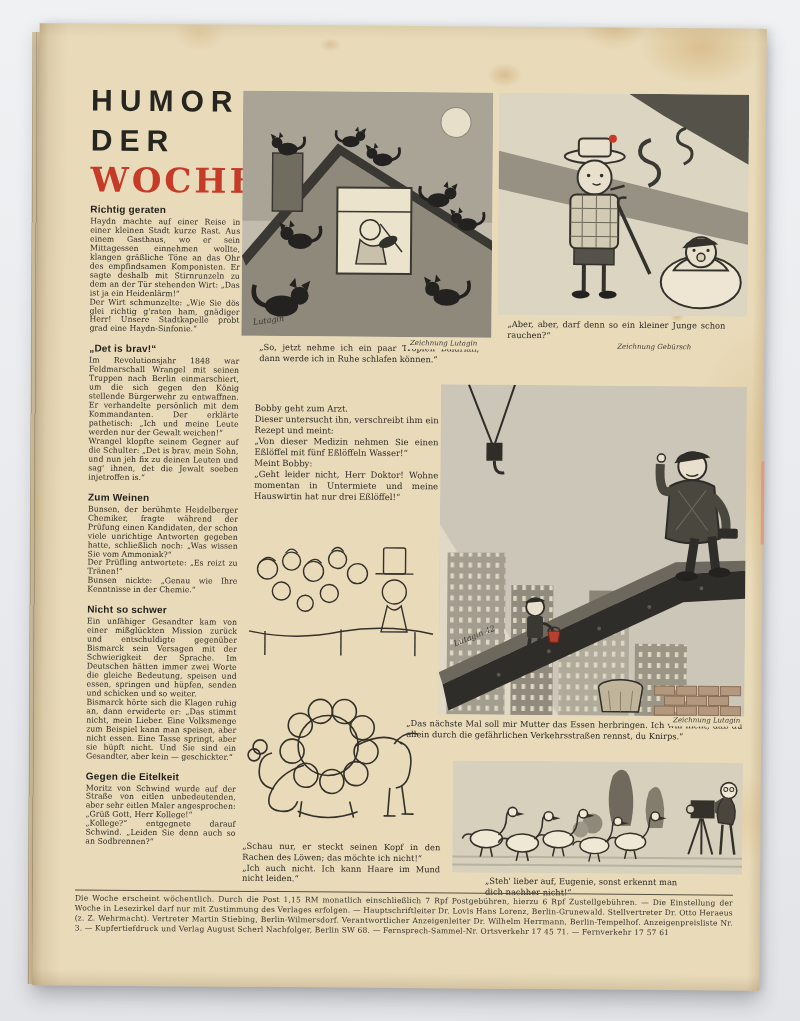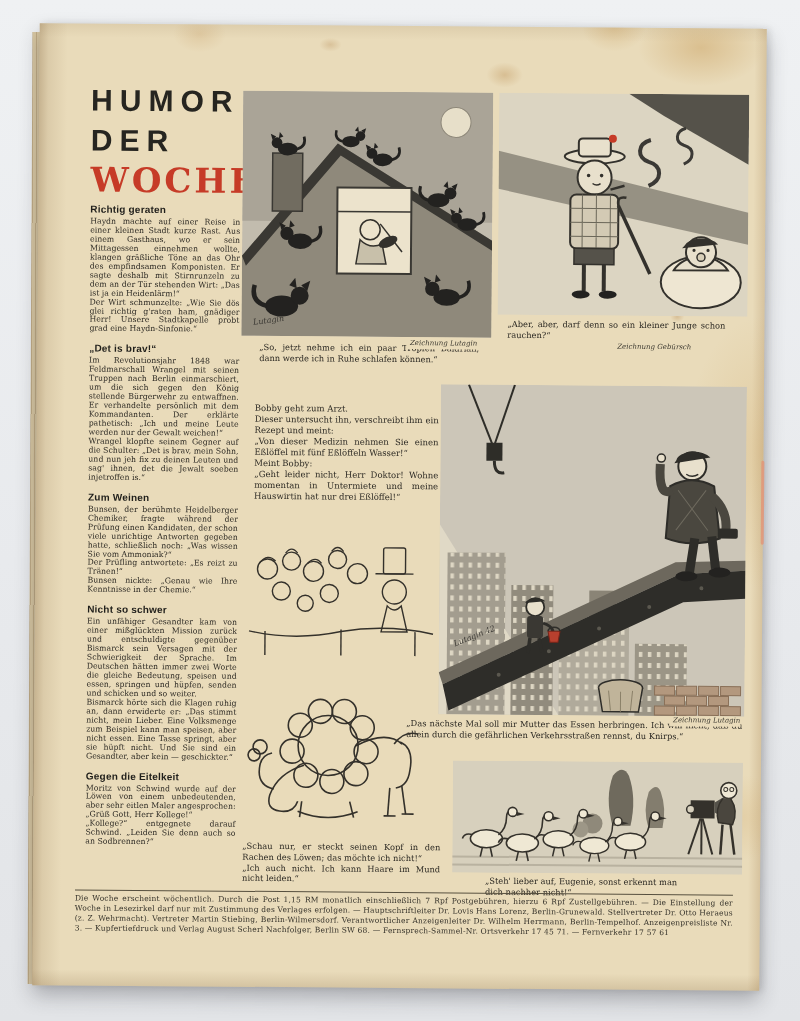--- a/index.html
+++ b/index.html
@@ -107,21 +107,21 @@
 Der Prüfling antwortete: „Es reizt zu Tränen!“
 Bunsen nickte: „Genau wie Ihre Kenntnisse in der Chemie.“</p>
       </div>
       <div class="article">
         <h3>Nicht so schwer</h3>
         <p>Ein unfähiger Gesandter kam von einer mißglückten Mission zurück und entschuldigte gegenüber Bismarck sein Versagen mit der Schwierigkeit der Sprache. Im Deutschen hätten immer zwei Worte die gleiche Bedeutung, speisen und essen, springen und hüpfen, senden und schicken und so weiter.
 Bismarck hörte sich die Klagen ruhig an, dann erwiderte er: „Das stimmt nicht, mein Lieber. Eine Volksmenge zum Beispiel kann man speisen, aber nicht essen. Eine Tasse springt, aber sie hüpft nicht. Und Sie sind ein Gesandter, aber kein — geschickter.“</p>
       </div>
       <div class="article">
         <h3>Gegen die Eitelkeit</h3>
-        <p>Moritz von Schwind wurde auf der Löwen von einem unbedeutenden, aber sehr eitlen Maler angesprochen: „Grüß Gott, Herr Kollege!“
+        <p>Moritz von Schwind wurde auf der Straße von eitlen unbedeutenden, aber sehr eitlen Maler angesprochen: „Grüß Gott, Herr Kollege!“
 „Kollege?“ entgegnete darauf Schwind. „Leiden Sie denn auch so an Sodbrennen?“</p>
       </div>
     </div>
 
     <div class="cartoon" style="left:204px;top:66px;width:250px;height:245px;">
       <svg viewBox="0 0 250 245">
         <rect width="250" height="245" fill="#c2bcae"></rect>
         <rect width="250" height="130" fill="#aaa497"></rect>
         <circle cx="213" cy="30" r="15" fill="#e7dfc9" stroke="#8d8779" stroke-width="1"></circle>
         <polygon points="0,165 95,52 250,148 250,245 0,245" fill="#8f897b"></polygon>

